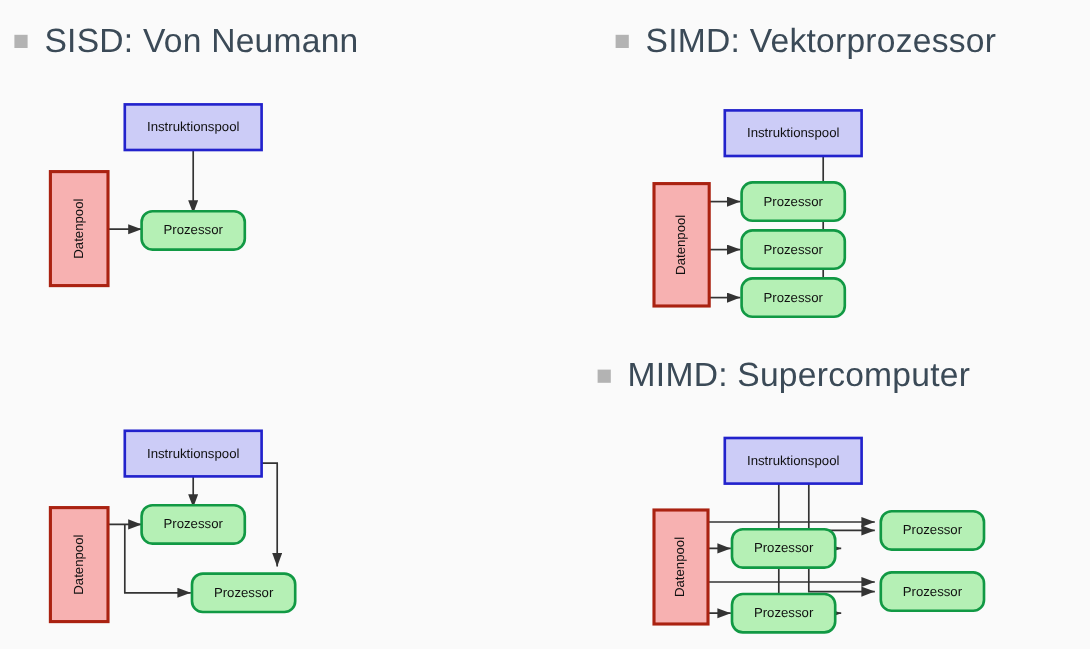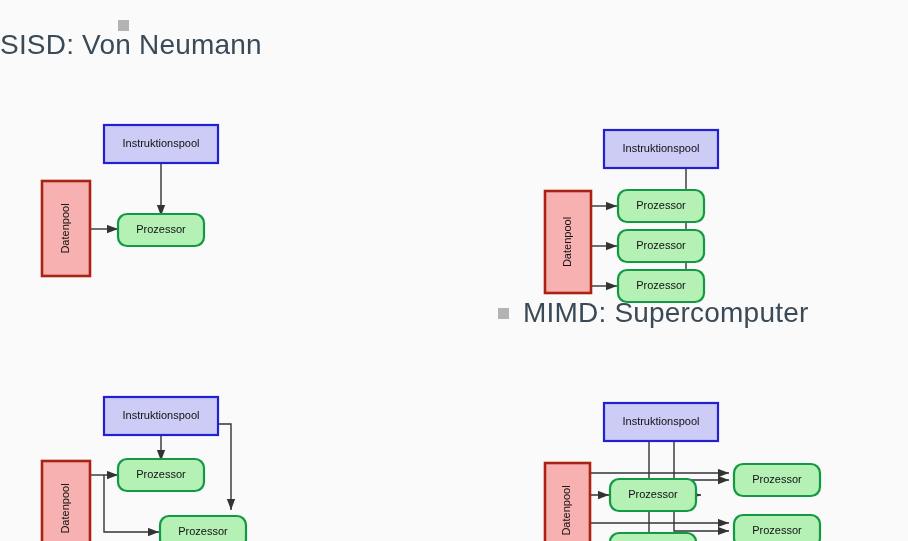--- a/index.html
+++ b/index.html
@@ -43,21 +43,20 @@
   }
   .heading-text {
     font-size: 28px;
     color: #3b4a57;
     font-weight: 400;
     letter-spacing: 0.2px;
     line-height: 1;
   }
   .diagram {
     position: absolute;
-    margin-top: 38px;
   }
   svg { display: block; overflow: visible; }
   .nodelabel {
     font-family: "Liberation Sans", sans-serif;
     font-size: 11px;
     fill: #111111;
     dominant-baseline: middle;
     text-anchor: middle;
   }
   .nodelabel-v {
@@ -67,21 +66,21 @@
     dominant-baseline: middle;
     text-anchor: middle;
   }
 </style>
 </head>
 <body>
 
 <div class="slide">
 
   <div class="quadrant q-tl">
-    <div class="heading" style="left:0; top:20px;flex-direction:column;">
+    <div class="heading" style="left:12px; top:20px;">
       <span class="bullet"></span>
       <span class="heading-text">SISD: Von Neumann</span>
     </div>
 
     <div class="diagram" style="left:0px; top:0px;">
       <svg width="454" height="285" viewBox="0 0 454 285">
         <defs>
           <marker id="ah" markerWidth="9" markerHeight="9" refX="8" refY="3" orient="auto" markerUnits="strokeWidth">
             <path d="M0,0 L8,3 L0,6 z" fill="#333333"></path>
           </marker>
@@ -104,20 +103,24 @@
 
         <g>
           <rect x="118" y="176" width="86" height="32" rx="9" ry="9" fill="#b5f0b5" stroke="#119944" stroke-width="2.2"></rect>
           <text class="nodelabel" x="161" y="192.5">Prozessor</text>
         </g>
       </svg>
     </div>
   </div>
 
   <div class="quadrant q-tr">
+    <div class="heading" style="left:59px; top:20px;">
+      <span class="bullet"></span>
+      <span class="heading-text">SIMD: Vektorprozessor</span>
+    </div>
 
     <div class="diagram" style="left:0px; top:0px;">
       <svg width="454" height="285" viewBox="0 0 454 285">
 
         <g>
           <path d="M201,127 L232,127 L232,168 L209,168" stroke="#333333" stroke-width="1.4" fill="none" marker-end="url(#ah)"></path>
           <path d="M232,168 L232,208 L209,208" stroke="#333333" stroke-width="1.4" fill="none" marker-end="url(#ah)"></path>
           <path d="M232,208 L232,248 L209,248" stroke="#333333" stroke-width="1.4" fill="none" marker-end="url(#ah)"></path>
 
           <path d="M137,168 L163,168" stroke="#333333" stroke-width="1.4" fill="none" marker-end="url(#ah)"></path>

